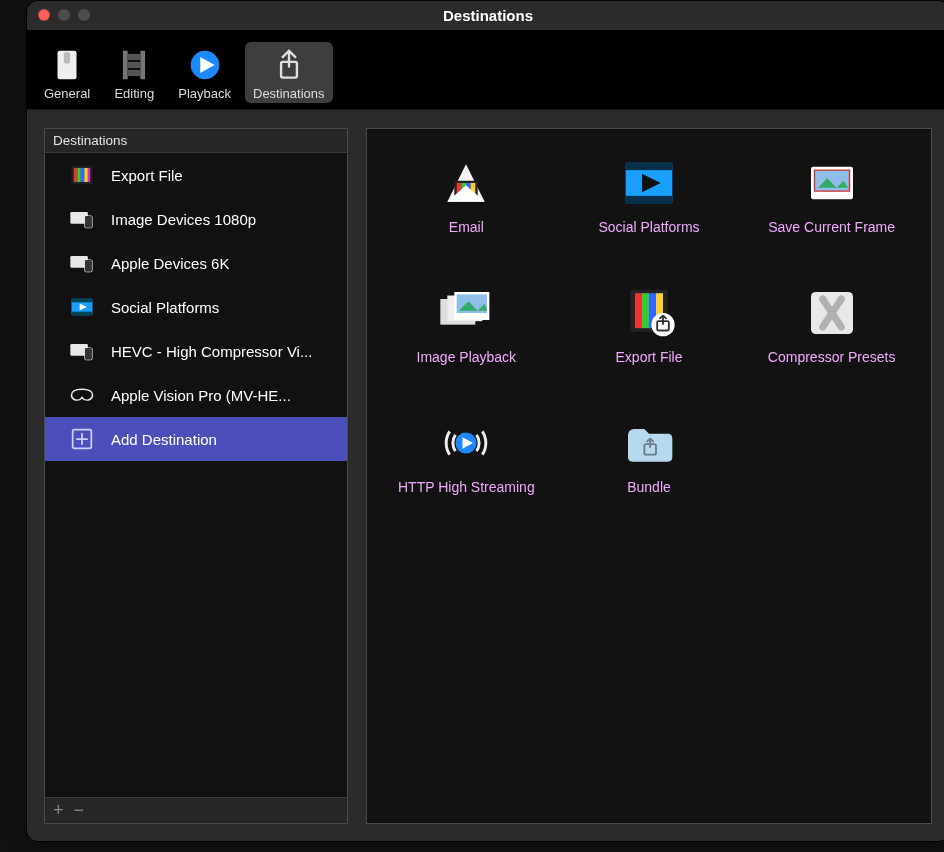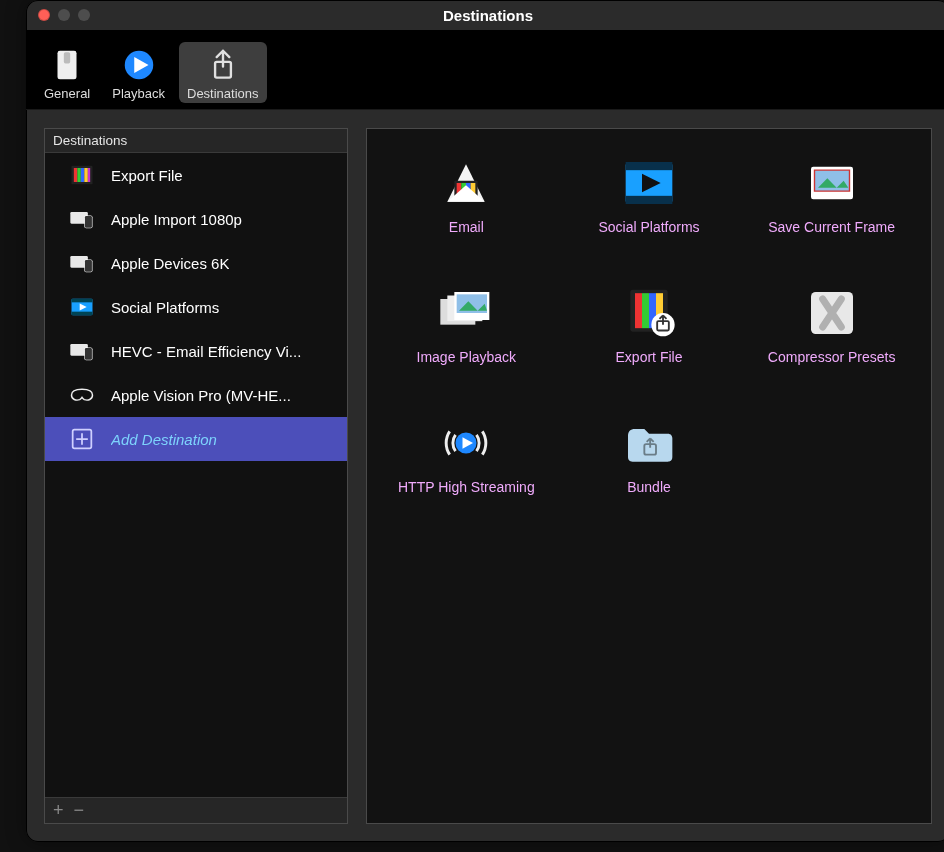--- a/index.html
+++ b/index.html
@@ -89,21 +89,21 @@
     display:flex; align-items:center;
     height:44px;
     padding:0 10px 0 22px;
     gap:14px;
     cursor:pointer;
     color:#fff;
     font-size:15px;
     white-space:nowrap;
   }
   .side-row .side-icon { width:30px; height:28px; display:flex; align-items:center; justify-content:center; }
-  .side-row.selected { background:#4c4fba; color:#7dd3fc;font-style:italic; }
+  .side-row.selected { background:#4c4fba; color:#ffffff; }
   .side-label { overflow:hidden; text-overflow:ellipsis; }
   .sidebar-footer {
     height:26px;
     background:#262626;
     border-top:1px solid #3a3a3a;
     display:flex; align-items:center;
     gap:10px; padding:0 8px;
     font-size:18px; color:#888;
   }
   .main {
@@ -145,20 +145,32 @@
           <svg viewBox="0 0 48 48" width="100%" height="100%">
             <rect x="12" y="6" width="24" height="36" rx="3" fill="#efefef"></rect>
             <rect x="20" y="8" width="8" height="14" rx="2" fill="#bbb"></rect>
           </svg>
         </div>
         <div class="tb-label">General</div>
       </div>
       <div class="tb-item">
         <div class="tb-icon">
           <svg viewBox="0 0 48 48" width="100%" height="100%">
+            <rect x="10" y="6" width="6" height="36" fill="#777"></rect>
+            <rect x="32" y="6" width="6" height="36" fill="#777"></rect>
+            <rect x="16" y="10" width="16" height="8" fill="#555"></rect>
+            <rect x="16" y="20" width="16" height="8" fill="#555"></rect>
+            <rect x="16" y="30" width="16" height="8" fill="#555"></rect>
+          </svg>
+        </div>
+        <div class="tb-label">Editing</div>
+      </div>
+      <div class="tb-item">
+        <div class="tb-icon">
+          <svg viewBox="0 0 48 48" width="100%" height="100%">
             <circle cx="24" cy="24" r="18" fill="#1e88ff"></circle>
             <polygon points="18,14 36,24 18,34" fill="#fff"></polygon>
           </svg>
         </div>
         <div class="tb-label">Playback</div>
       </div>
       <div class="tb-item active">
         <div class="tb-icon">
           <svg viewBox="0 0 48 48" width="100%" height="100%">
             <rect x="14" y="20" width="20" height="20" rx="2" fill="none" stroke="#e0e0e0" stroke-width="3"></rect>
@@ -187,21 +199,21 @@
             <div class="side-label truncate">Export File</div>
           </div>
           <div class="side-row">
             <div class="side-icon">
               <svg viewBox="0 0 48 48" width="100%" height="100%">
                 <rect x="4" y="12" width="30" height="20" rx="2" fill="#e8e8e8"></rect>
                 <rect x="28" y="18" width="14" height="22" rx="3" fill="#fff"></rect>
                 <rect x="29" y="19" width="12" height="20" rx="2" fill="#333"></rect>
               </svg>
             </div>
-            <div class="side-label truncate">Apple Import 1080p</div>
+            <div class="side-label truncate">Image Devices 1080p</div>
           </div>
           <div class="side-row">
             <div class="side-icon">
               <svg viewBox="0 0 48 48" width="100%" height="100%">
                 <rect x="4" y="12" width="30" height="20" rx="2" fill="#e8e8e8"></rect>
                 <rect x="28" y="18" width="14" height="22" rx="3" fill="#fff"></rect>
                 <rect x="29" y="19" width="12" height="20" rx="2" fill="#333"></rect>
               </svg>
             </div>
             <div class="side-label truncate">Apple Devices 6K</div>
@@ -218,21 +230,21 @@
             <div class="side-label truncate">Social Platforms</div>
           </div>
           <div class="side-row">
             <div class="side-icon">
               <svg viewBox="0 0 48 48" width="100%" height="100%">
                 <rect x="4" y="12" width="30" height="20" rx="2" fill="#e8e8e8"></rect>
                 <rect x="28" y="18" width="14" height="22" rx="3" fill="#fff"></rect>
                 <rect x="29" y="19" width="12" height="20" rx="2" fill="#333"></rect>
               </svg>
             </div>
-            <div class="side-label truncate">HEVC - Email Efficiency Vi...</div>
+            <div class="side-label truncate">HEVC - High Compressor Vi...</div>
           </div>
           <div class="side-row">
             <div class="side-icon">
               <svg viewBox="0 0 48 48" width="100%" height="100%">
                 <path d="M6 24 C6 16 14 14 24 14 C34 14 42 16 42 24 C42 32 34 34 28 32 C26 31 24 28 24 28 C24 28 22 31 20 32 C14 34 6 32 6 24 Z" fill="none" stroke="#eee" stroke-width="2.5"></path>
               </svg>
             </div>
             <div class="side-label truncate">Apple Vision Pro (MV-HE...</div>
           </div>
           <div class="side-row selected">

